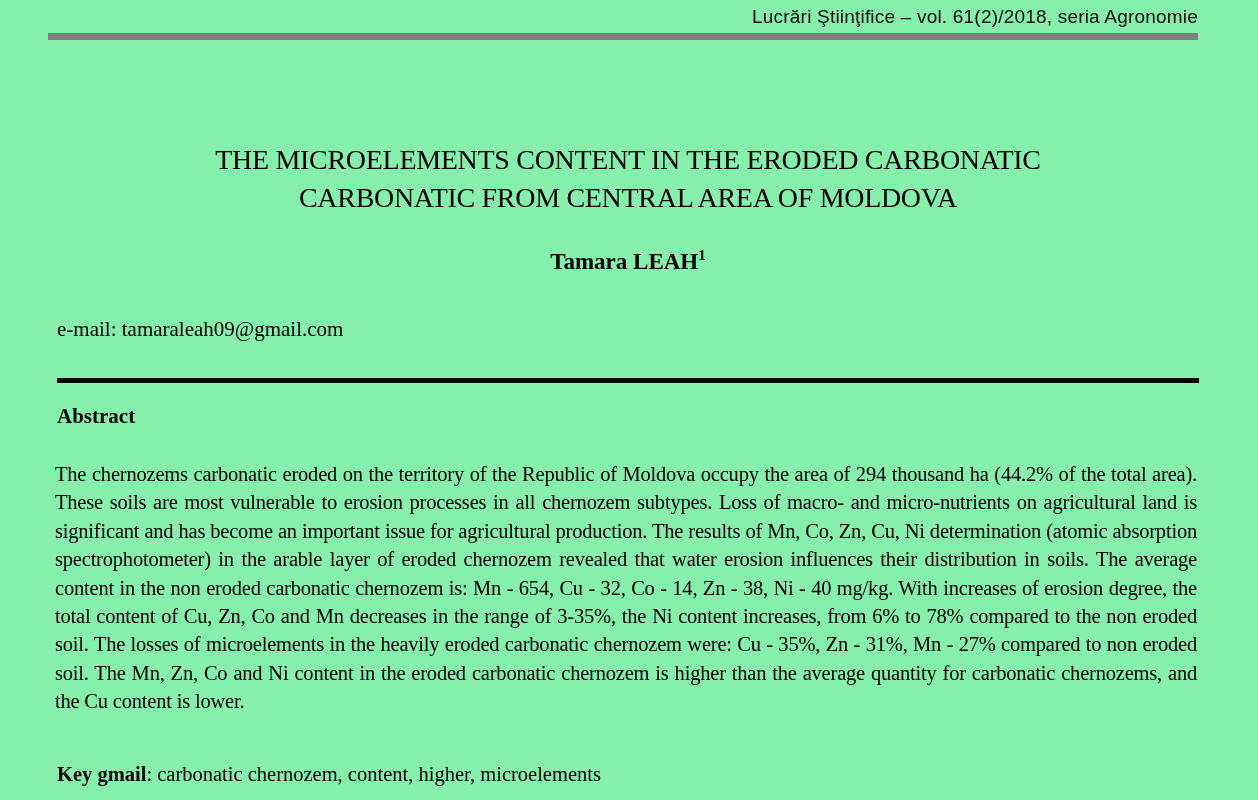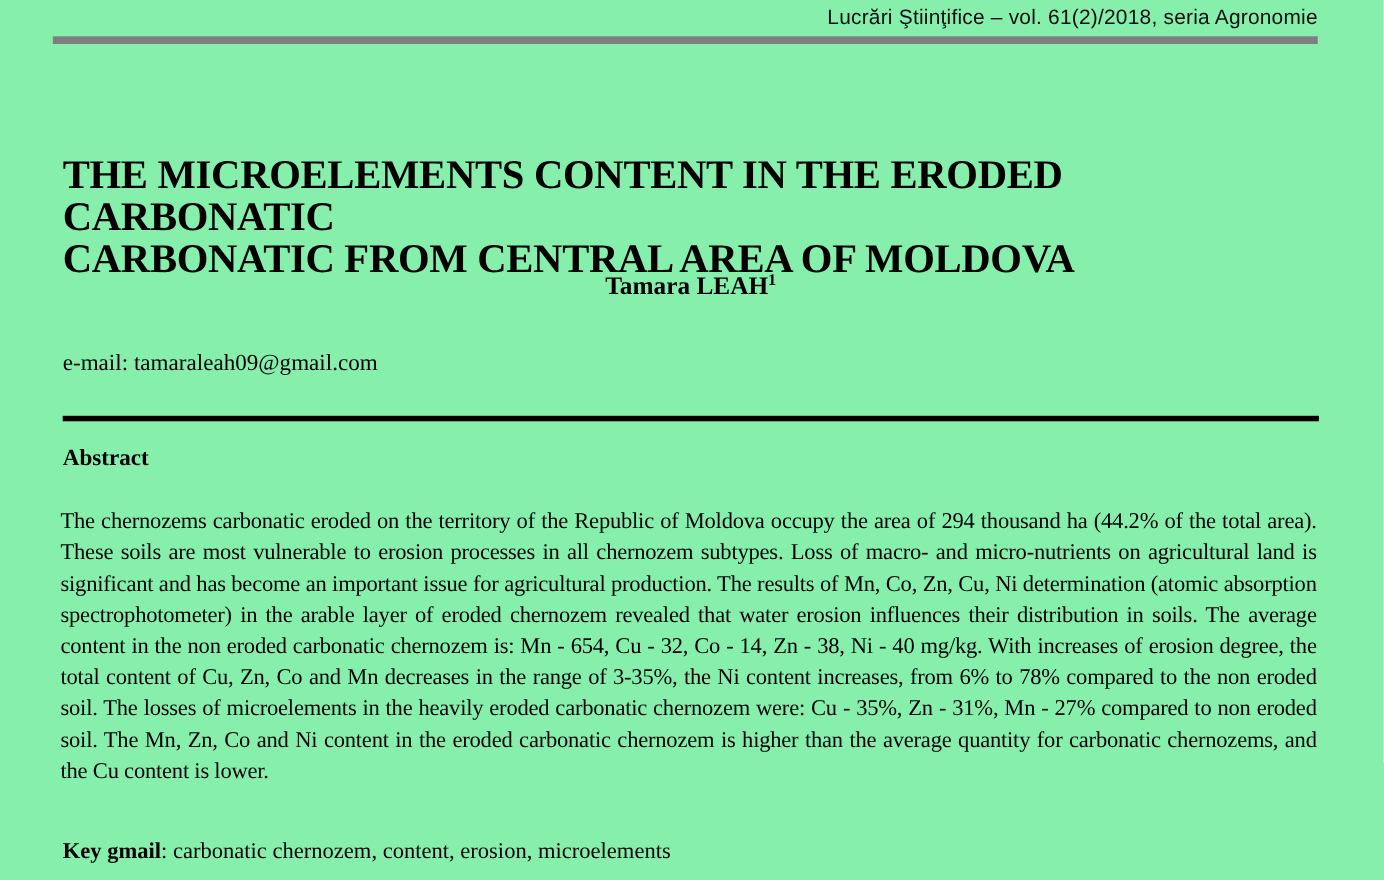--- a/index.html
+++ b/index.html
@@ -28,23 +28,23 @@
     top: 33px;
     width: 1150px;
     height: 7px;
     background: #7f7f7f;
   }
   .title-block {
     position: absolute;
     top: 141px;
     left: 57px;
     width: 1142px;
-    text-align: left;
-    font-weight: bold;
-    font-size: 37px;
+    text-align: center;
+    font-weight: normal;
+    font-size: 28px;
     line-height: 38px;
     letter-spacing: -0.3px;
   }
   .author-line {
     position: absolute;
     top: 247px;
     left: 57px;
     width: 1142px;
     text-align: center;
     font-weight: bold;
@@ -113,16 +113,16 @@
 
   <div class="email-line">e-mail: tamaraleah09@gmail.com</div>
 
   <div class="section-rule"></div>
 
   <div class="abstract-heading">Abstract</div>
 
   <div class="abstract-body">The chernozems carbonatic eroded on the territory of the Republic of Moldova occupy the area of 294 thousand ha (44.2% of the total area). These soils are most vulnerable to erosion processes in all chernozem subtypes. Loss of macro- and micro-nutrients on agricultural land is significant and has become an important issue for agricultural production. The results of Mn, Co, Zn, Cu, Ni determination (atomic absorption spectrophotometer) in the arable layer of eroded chernozem revealed that water erosion influences their distribution in soils. The average content in the non eroded carbonatic chernozem is: Mn - 654, Cu - 32, Co - 14, Zn - 38, Ni - 40 mg/kg. With increases of erosion degree, the total content of Cu, Zn, Co and Mn decreases in the range of 3-35%, the Ni content increases, from 6% to 78% compared to the non eroded soil. The losses of microelements in the heavily eroded carbonatic chernozem were: Cu - 35%, Zn - 31%, Mn - 27% compared to non eroded soil. The Mn, Zn, Co and Ni content in the eroded carbonatic chernozem is higher than the average quantity for carbonatic chernozems, and the Cu content is lower.</div>
 
   <div class="keywords-line">
-    <span class="kw-label">Key gmail</span><span>: carbonatic chernozem, content, erosion, microelements</span>
+    <span class="kw-label">Key gmail</span><span>: carbonatic chernozem, content, higher, microelements</span>
   </div>
 
 </div>
 
 </body></html>

